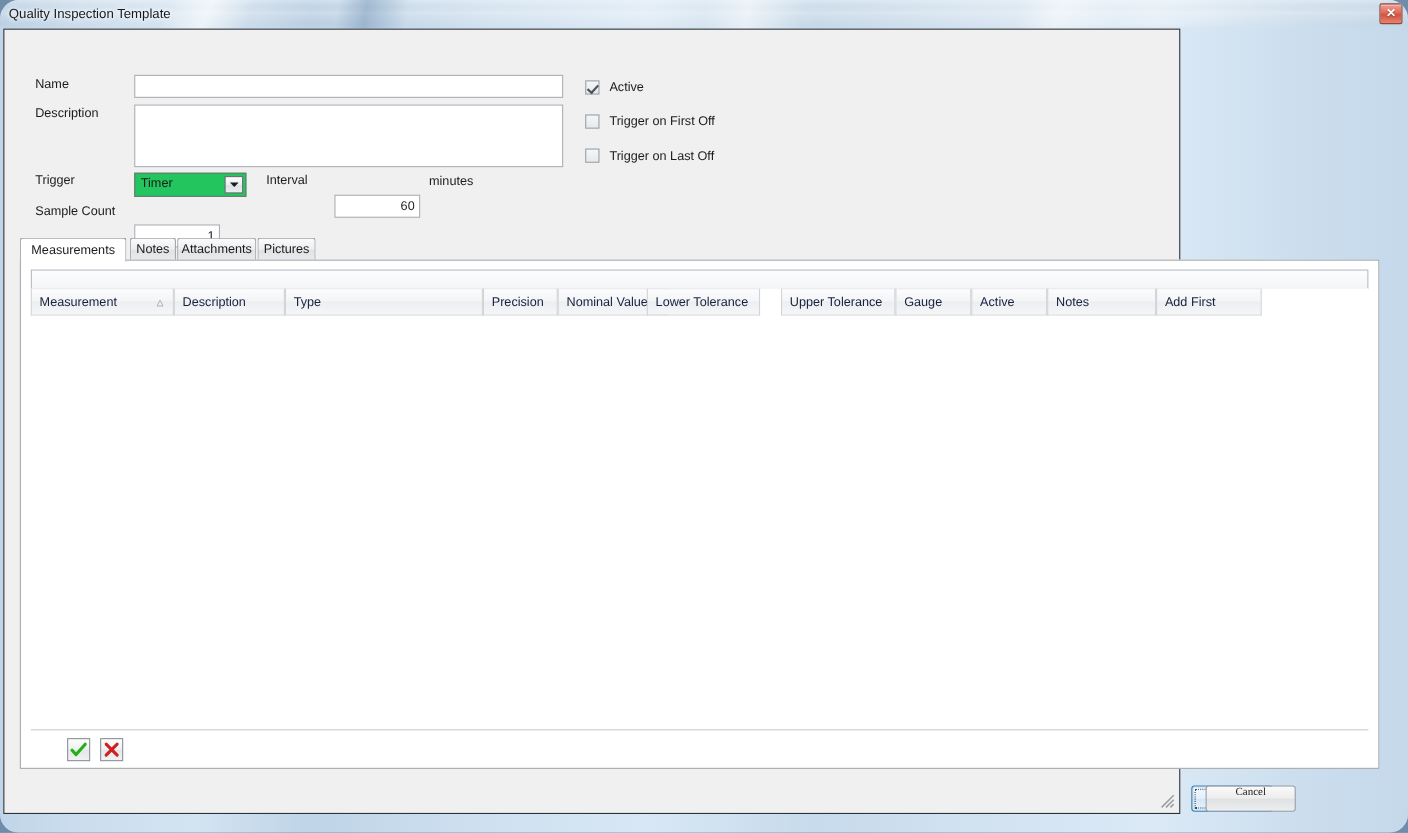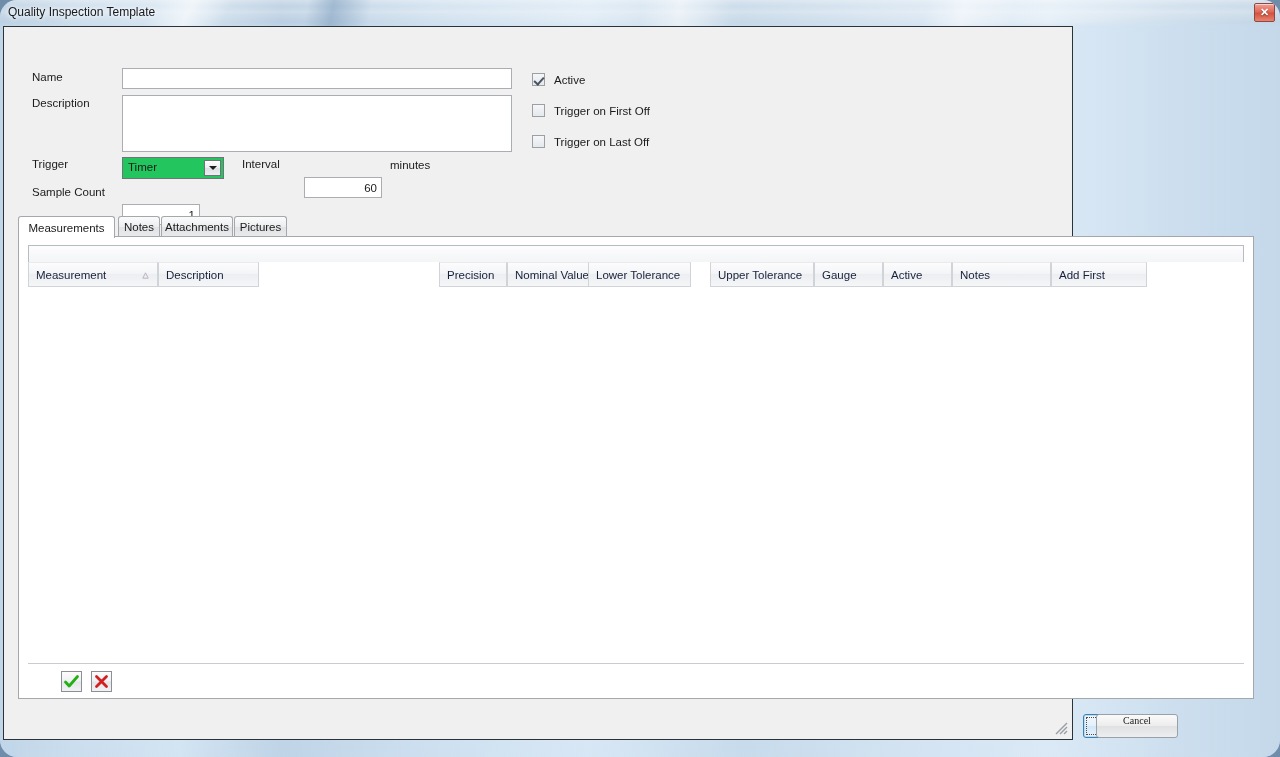--- a/index.html
+++ b/index.html
@@ -387,20 +387,23 @@
         <div class="gridhdr">
           <div class="gh" style="left:0px; width:130px;">
             <span class="ghtext">Measurement</span>
             <svg class="sortasc" viewBox="0 0 7 7">
               <path d="M3.5 0.8 L6.2 6.2 L0.8 6.2 Z" fill="none" stroke="#6d5c77" stroke-width="0.9"></path>
             </svg>
           </div>
           <div class="gh" style="left:130px; width:101px;">
             <span class="ghtext">Description</span>
           </div>
+          <div class="gh" style="left:231px; width:180px;">
+            <span class="ghtext">Type</span>
+          </div>
           <div class="gh" style="left:411px; width:68px;">
             <span class="ghtext">Precision</span>
           </div>
           <div class="gh" style="left:479px; width:100px;">
             <span class="ghtext">Nominal Value</span>
           </div>
           <div class="gh" style="left:560px; width:103px;">
             <span class="ghtext">Lower Tolerance</span>
           </div>
           <div class="gh" style="left:682px; width:104px;">

